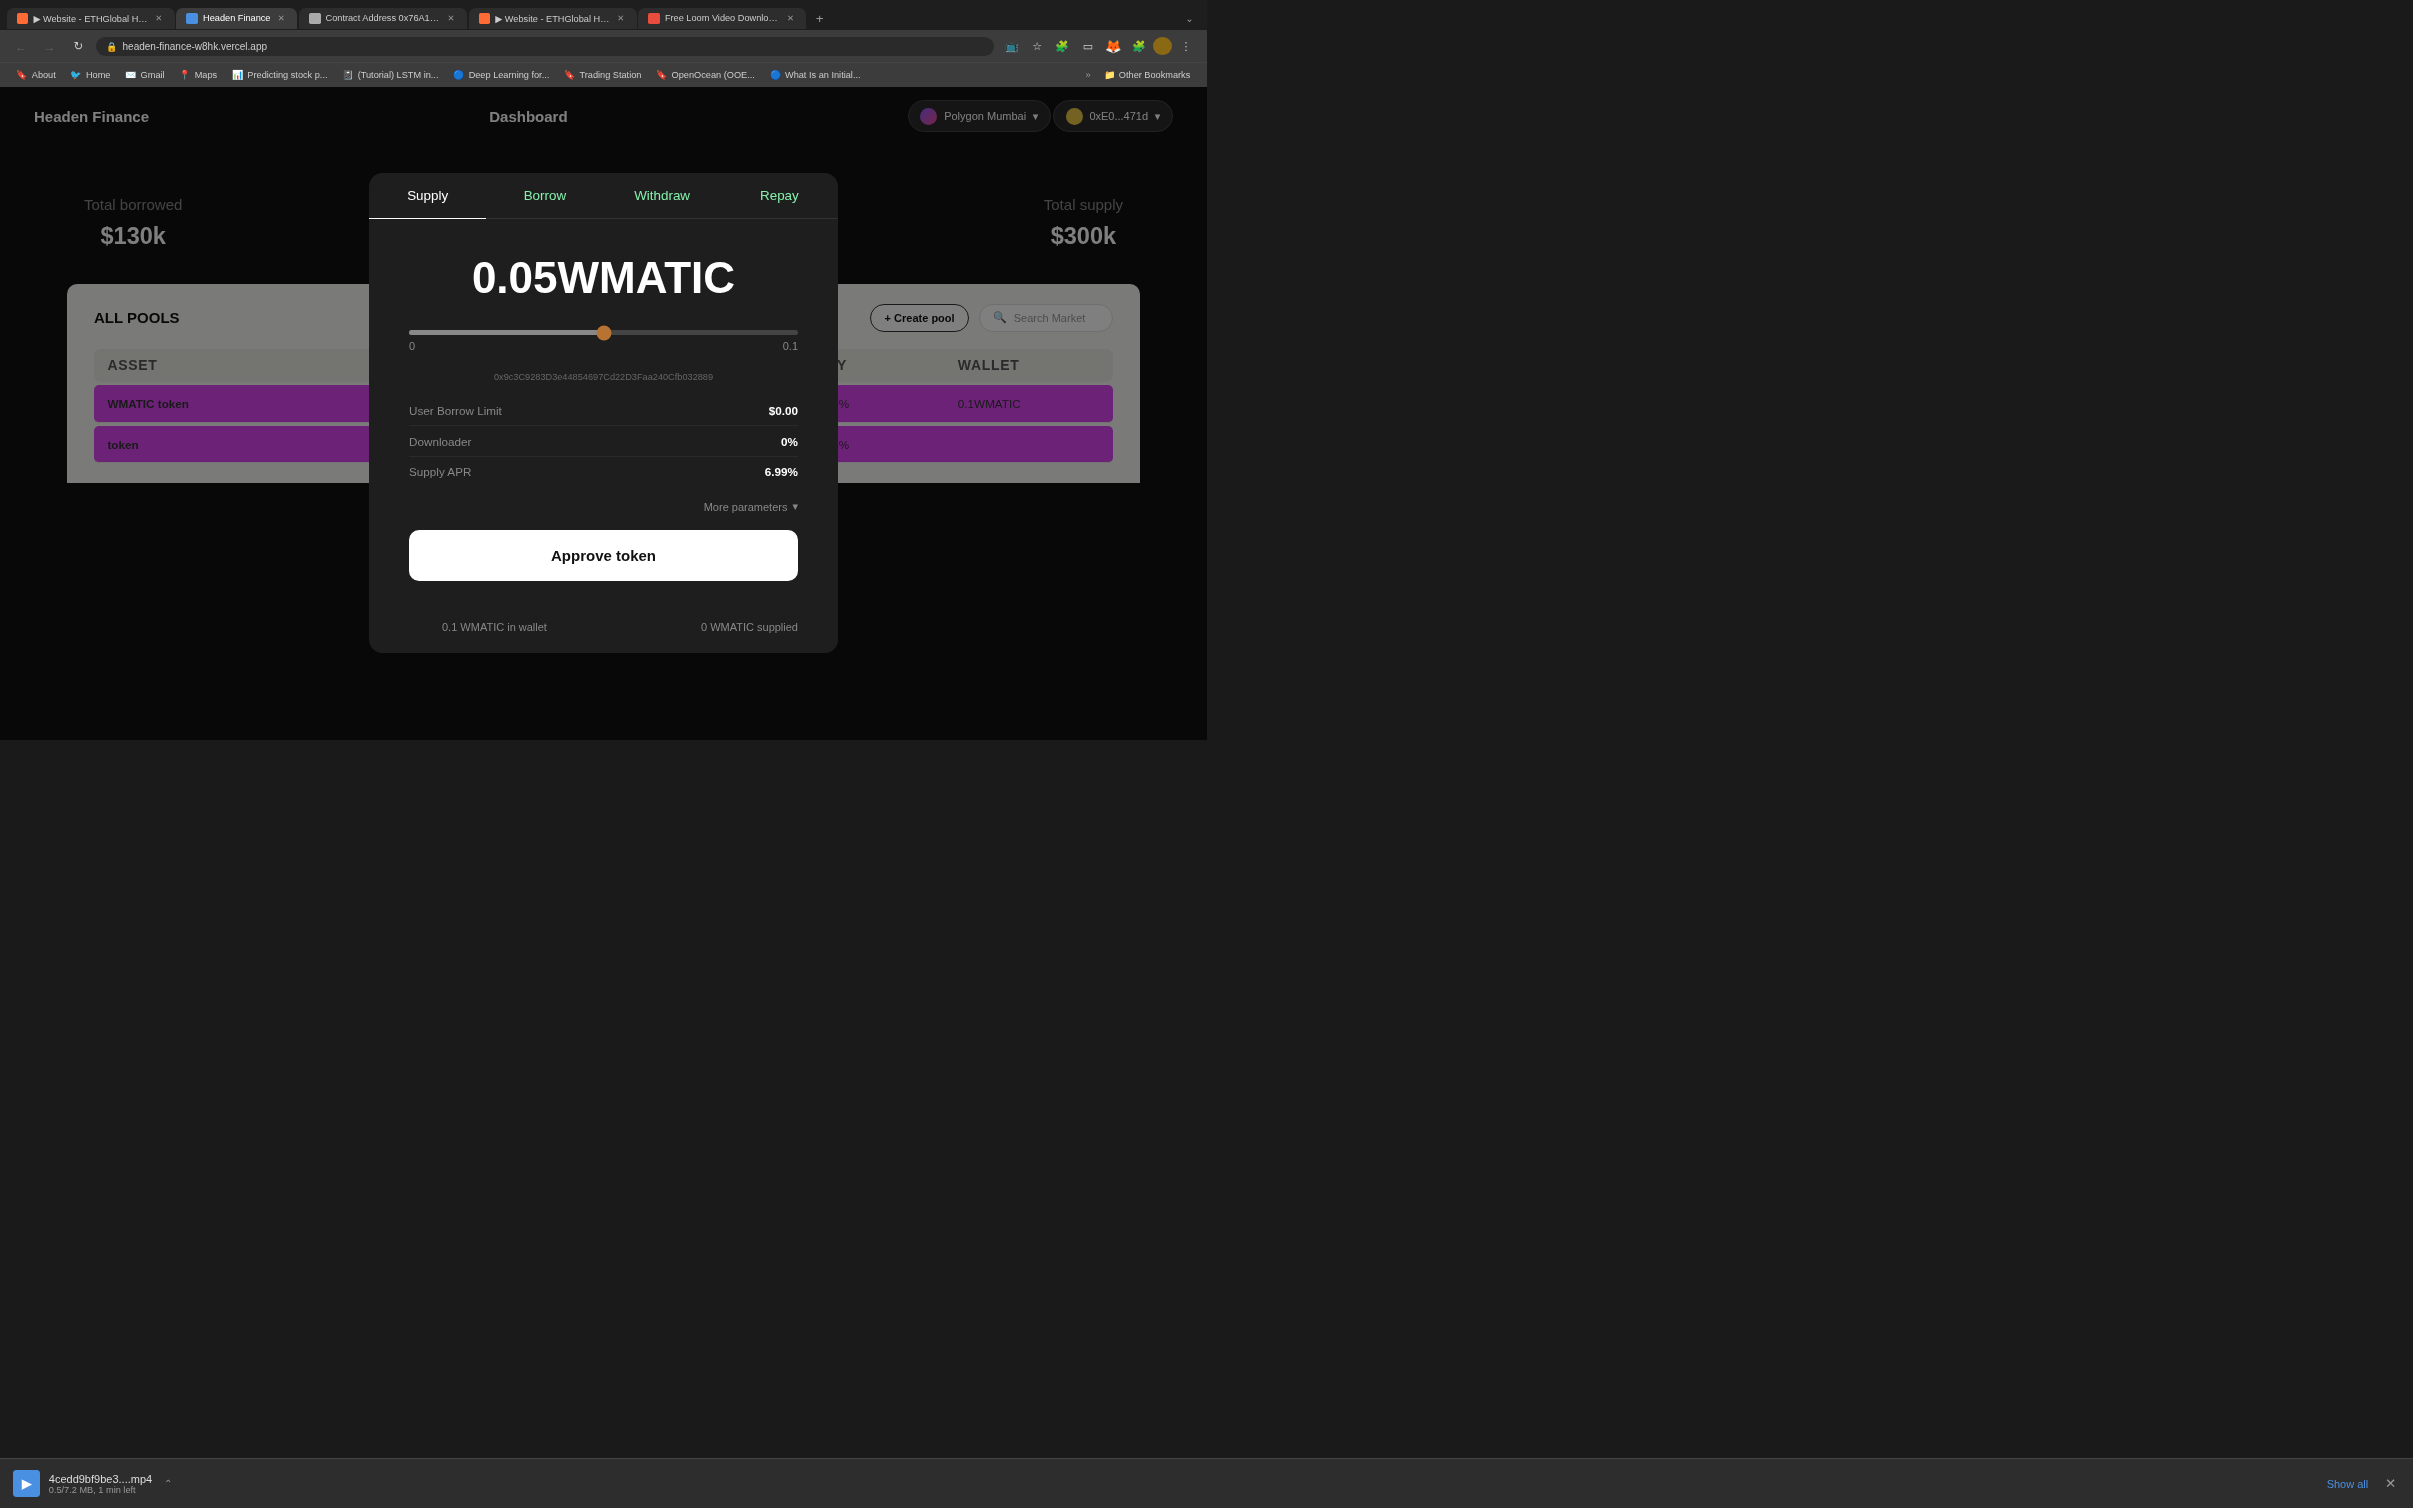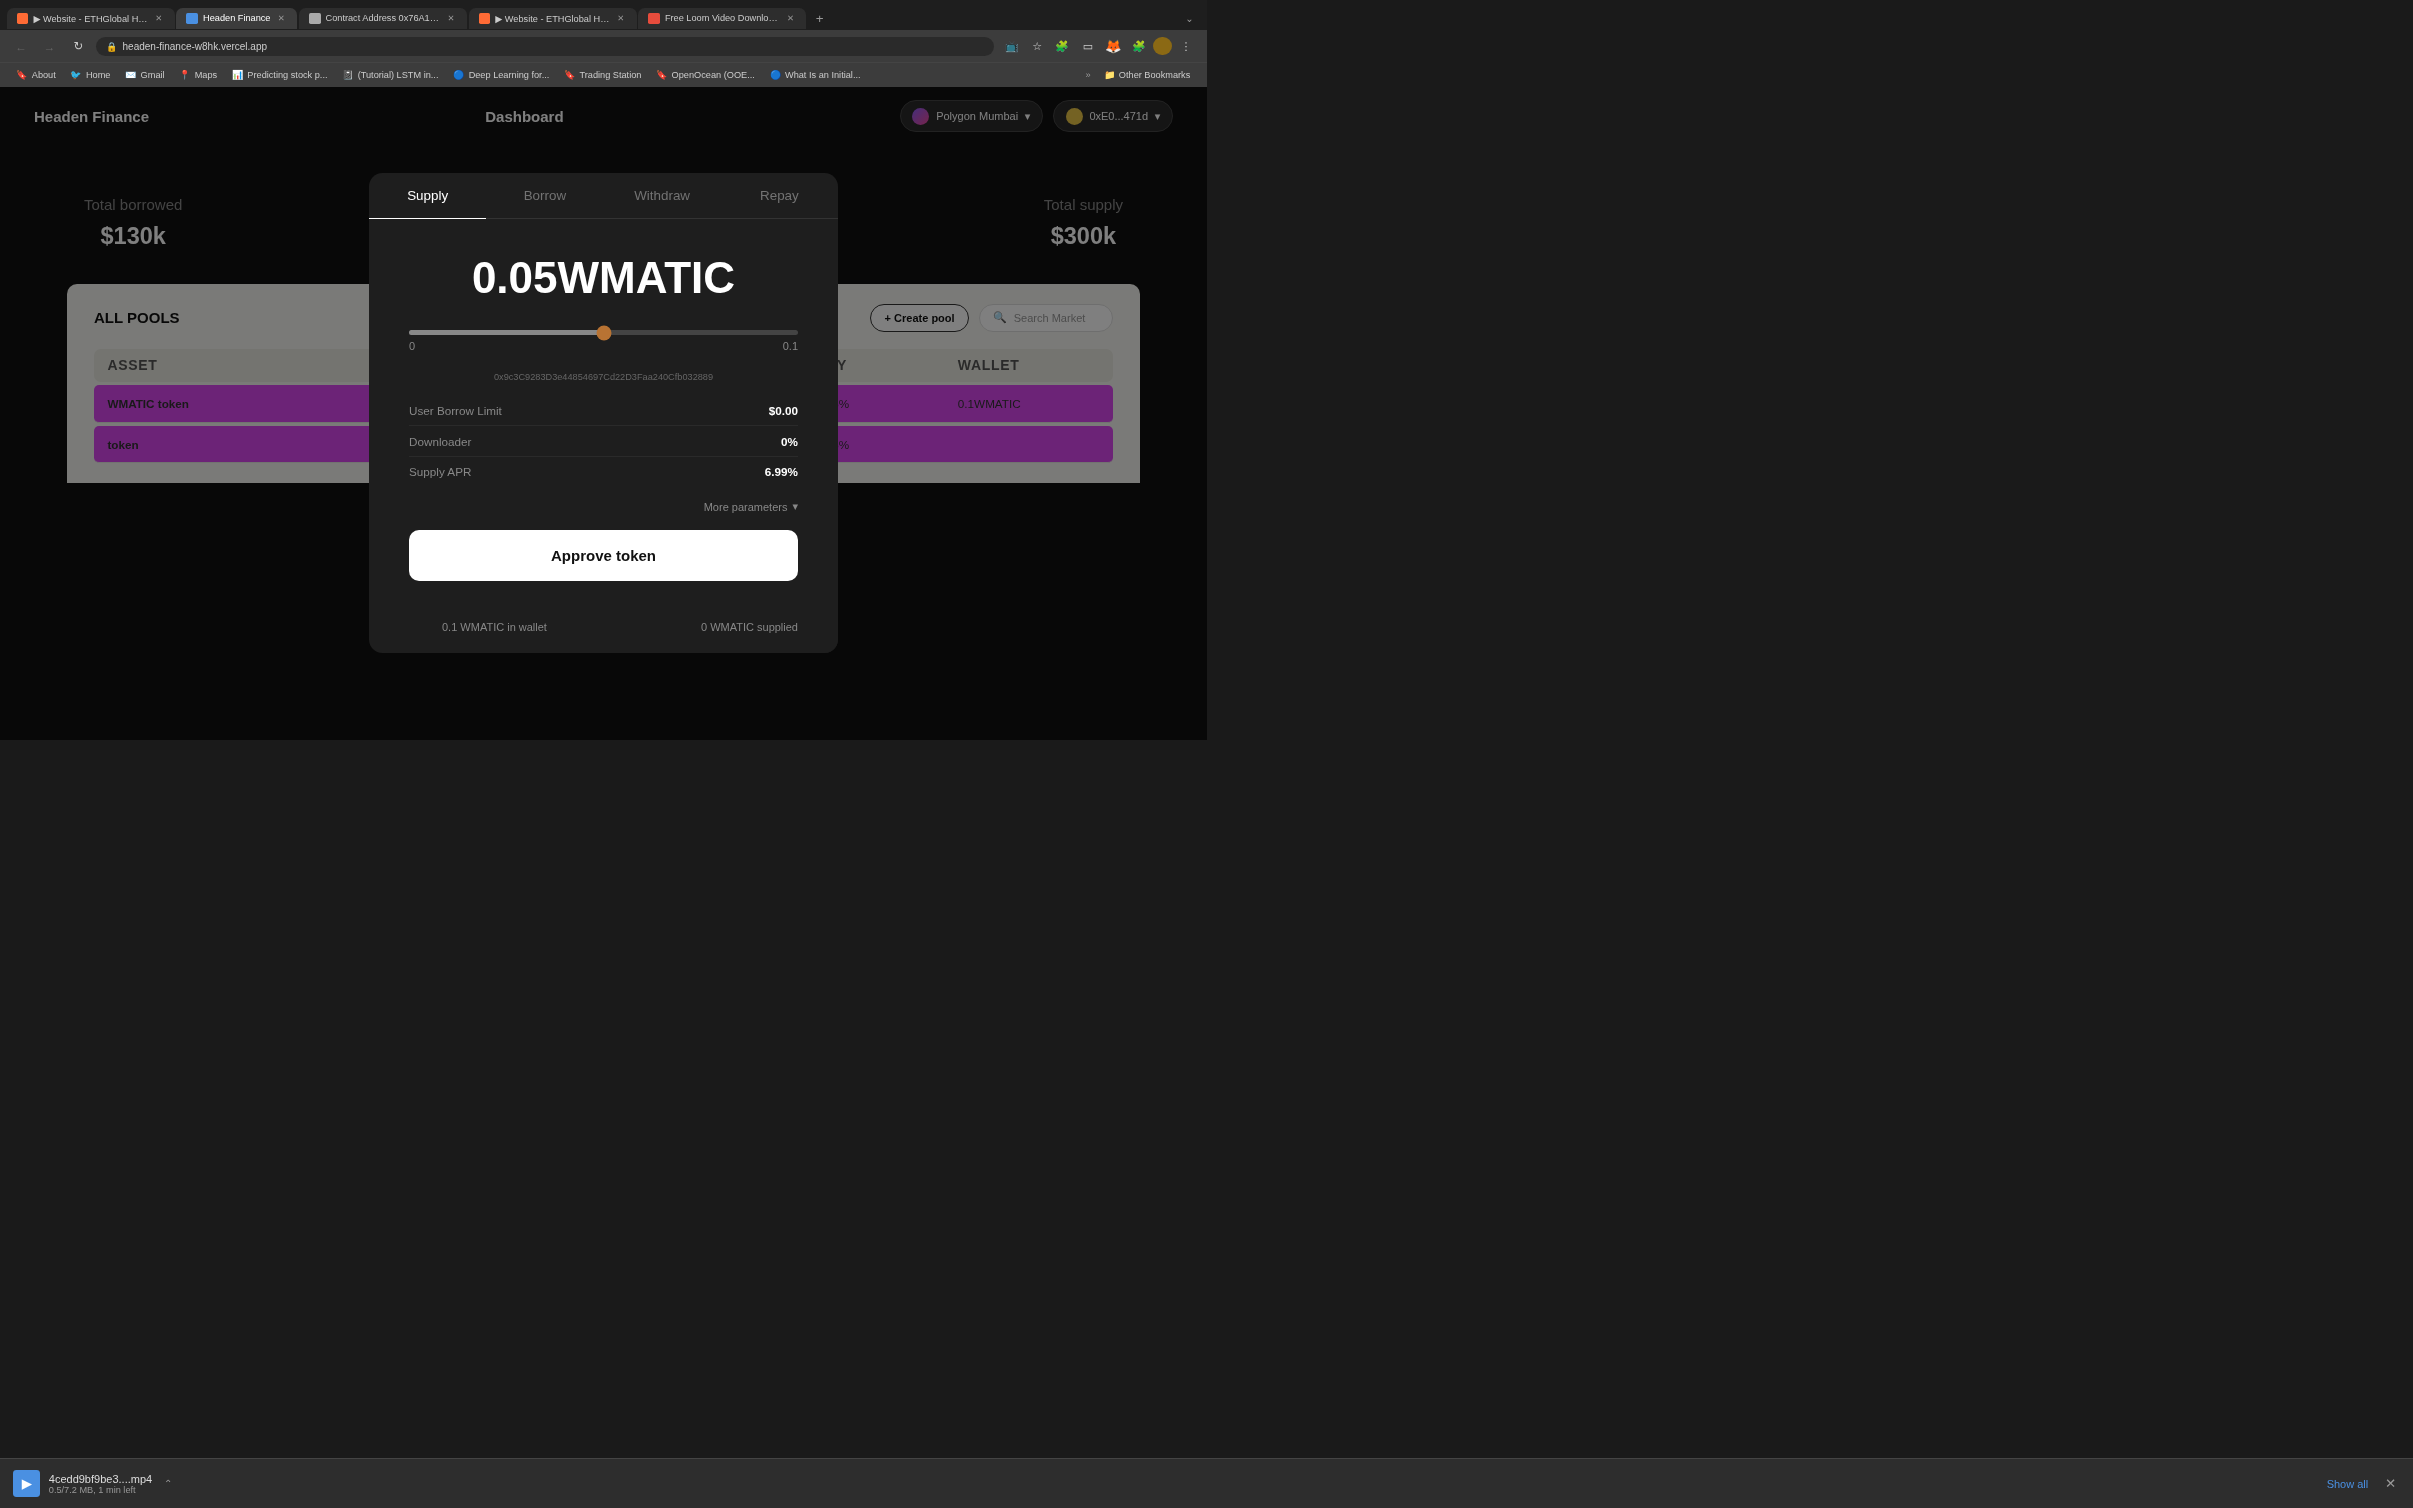--- a/index.html
+++ b/index.html
@@ -31,21 +31,21 @@
     .bookmarks-more { margin-left: auto; color: #999; font-size: 9.2px; padding: 2.5px 5px; cursor: pointer; }
     .other-bookmarks { display: flex; align-items: center; gap: 3.4px; padding: 2.5px 6.7px; border-radius: 3.4px; cursor: pointer; color: #ccc; font-size: 9.2px; }
 
     
     .app-container { position: relative; width: 100%; height: calc(754px - 101px); background: #111; overflow: hidden; }
 
     
     .app-nav { display: flex; align-items: center; justify-content: space-between; padding: 0 34px; height: 59px; background: #111; }
     .app-logo { font-size: 15px; font-weight: 700; color: white; }
     .app-nav-center { font-size: 15px; color: white; font-weight: 600; }
-    .app-nav-right { display: flex; align-items: center; gap: 10px; }
+    .app-nav-right { display: flex; align-items: center; gap: 2px; }
     .network-btn { display: flex; align-items: center; gap: 6.7px; background: #2a2a2a; border: 0.8px solid #444; border-radius: 17px; padding: 6.7px 11.7px; color: white; font-size: 11px; cursor: pointer; }
     .network-icon { width: 17px; height: 17px; border-radius: 50%; background: linear-gradient(135deg, #8b5cf6, #ec4899); }
     .wallet-btn { display: flex; align-items: center; gap: 6.7px; background: #2a2a2a; border: 0.8px solid #444; border-radius: 17px; padding: 6.7px 11.7px; color: white; font-size: 11px; cursor: pointer; }
     .wallet-icon { width: 17px; height: 17px; border-radius: 50%; background: #e8c547; }
 
     
     .stats-row { display: flex; justify-content: space-between; align-items: flex-start; padding: 50px 84px 34px; }
     .stat-block { text-align: center; }
     .stat-label { color: #888; font-size: 15px; font-weight: 500; }
     .stat-value { color: white; font-size: 23.5px; font-weight: 700; margin-top: 10px; }
@@ -61,21 +61,21 @@
     .table-header { display: grid; grid-template-columns: 2fr 2fr 1fr 1fr 1fr; padding: 8.4px 13.4px; background: #e8e8e0; border-radius: 6.7px; }
     .th { font-size: 14px; font-weight: 700; color: #555; text-transform: uppercase; letter-spacing: 0.05em; }
     .table-row-item { display: grid; grid-template-columns: 2fr 2fr 1fr 1fr 1fr; padding: 11.7px 13.4px; border-bottom: 0.8px solid #e5e5e0; background: #d946ef; align-items: center; margin-top: 3.4px; border-radius: 5px; }
     .td { font-size: 11.7px; color: #333; }
     .td.asset-name { font-weight: 600; }
 
     
     .modal-overlay { position: absolute; top: 0; left: 0; right: 0; bottom: 0; background: rgba(0,0,0,0.5); display: flex; align-items: center; justify-content: center; z-index: 100; }
     .modal { background: #1e1e1e; border-radius: 13.4px; width: 469px; overflow: hidden; }
     .modal-tabs { display: flex; border-bottom: 0.8px solid #333; }
-    .modal-tab { flex: 1; padding: 15px; text-align: center; font-size: 13.4px; color: #737373; cursor: pointer; }
+    .modal-tab { flex: 1; padding: 15px; text-align: center; font-size: 13.4px; color: #86efac; cursor: pointer; }
     .modal-tab.active { color: white; border-bottom: 1.7px solid white; margin-bottom: -0.8px; }
     .modal-body { padding: 34px 40px 27px; }
     .amount-display { font-size: 44px; font-weight: 700; color: white; text-align: center; margin-bottom: 27px; }
     .slider-container { margin-bottom: 6.7px; }
     .slider-track { position: relative; height: 5px; background: #444; border-radius: 2.5px; margin-bottom: 5px; }
     .slider-fill { position: absolute; left: 0; top: 0; height: 100%; background: #888; border-radius: 2.5px; }
     .slider-thumb { position: absolute; top: 50%; transform: translate(-50%, -50%); width: 15px; height: 15px; background: #b87333; border-radius: 50%; cursor: pointer; }
     .slider-labels { display: flex; justify-content: space-between; font-size: 11px; color: #888; }
     .address-display { text-align: center; font-size: 9.2px; color: #666; margin: 20px 0 13.4px; }
     .params-row { display: flex; justify-content: space-between; align-items: center; padding: 8.4px 0; border-top: 0.8px solid #2a2a2a; }

